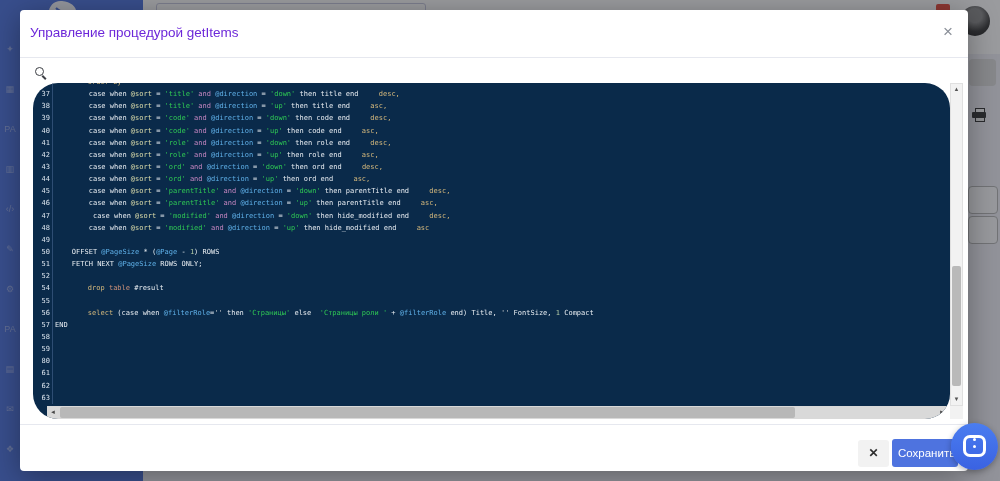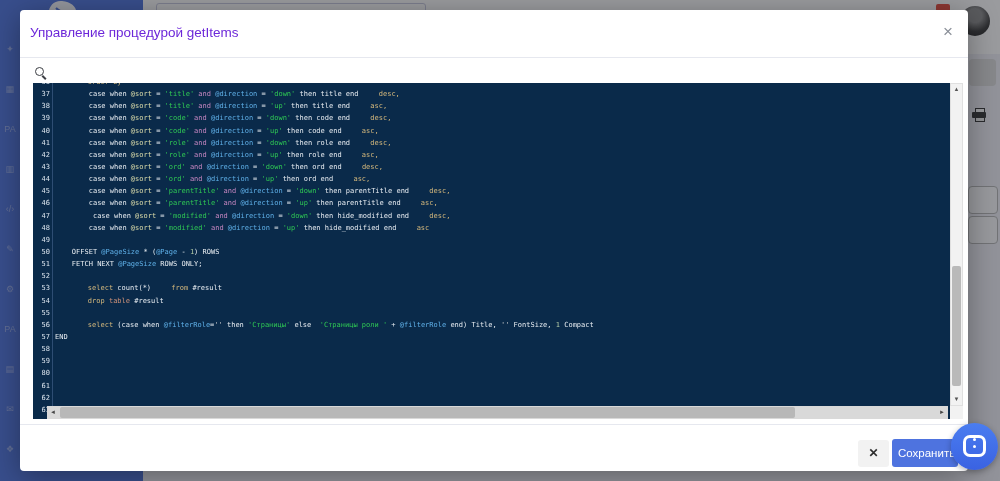--- a/index.html
+++ b/index.html
@@ -32,21 +32,21 @@
     box-shadow:0 6px 30px rgba(0,0,0,.35);z-index:20;}
   .m-header{position:absolute;left:0;top:0;right:0;height:47px;border-bottom:1px solid #e6e8ef;}
   .m-title{position:absolute;left:10px;top:15px;font-size:13.5px;color:#6d28d9;}
   .m-close{position:absolute;right:10px;top:12px;width:20px;height:20px;text-align:center;line-height:20px;
     font-size:17px;color:#8a8f98;cursor:pointer;background:none;border:none;padding:0;}
   .search-ico{position:absolute;left:14px;top:56px;width:14px;height:14px;cursor:pointer;}
   .search-ico i{position:absolute;left:1px;top:1px;width:7px;height:7px;border:1.6px solid #3c3f44;border-radius:50%;}
   .search-ico b{position:absolute;left:9px;top:9px;width:5px;height:1.8px;background:#3c3f44;transform:rotate(45deg);transform-origin:0 0;}
   
   .editor{position:absolute;left:13px;top:73px;width:930px;height:336px;}
-  .code-pane{position:absolute;left:0;top:0;width:917px;height:336px;background:#0a2a4a;overflow:hidden;}
+  .code-pane{position:absolute;left:0;top:0;width:917px;height:336px;background:#0a2a4a;overflow:hidden;border-radius:25px;}
   .code-inner{margin-top:-7px;}
   .cl{display:flex;height:12.15px;line-height:12.15px;font-family:"DejaVu Sans Mono", monospace;font-size:7px;white-space:pre;}
   .g{flex:0 0 17px;text-align:right;padding-right:2px;color:#dbe4ee;border-right:1px solid #2e4d73;}
   .ct{padding-left:2px;}
   .tk-pl{color:#e8edf2;} .tk-kw{color:#d7ba7d;padding-left:16px;} .tk-st{color:#2fca54;} .tk-an{color:#c586c0;}
   .tk-vb{color:#5fb0e8;} .tk-vy{color:#dcdcaa;} .tk-nu{color:#b5cea8;} .tk-tb{color:#ce9178;text-align:center;} .tk-qq{color:#d4d4d4;}
   
   .vscroll{position:absolute;left:917px;top:0;width:13px;height:323px;background:#f2f2f2;border:1px solid #e0e0e0;box-sizing:border-box;}
   .vs-up,.vs-down{position:absolute;left:0;width:11px;height:11px;text-align:center;font-size:6px;color:#555;line-height:11px;cursor:pointer;}
   .vs-up{top:0;} .vs-down{bottom:0;}
@@ -133,21 +133,20 @@
           <div class="cl"><span class="g">43</span><span class="ct"><span class="tk-pl">        case when </span><span class="tk-vy">@sort</span><span class="tk-pl"> = </span><span class="tk-st">'ord'</span><span class="tk-an"> and </span><span class="tk-vb">@direction</span><span class="tk-pl"> = </span><span class="tk-st">'down'</span><span class="tk-pl"> then ord end </span><span class="tk-kw">desc,</span></span></div>
           <div class="cl"><span class="g">44</span><span class="ct"><span class="tk-pl">        case when </span><span class="tk-vy">@sort</span><span class="tk-pl"> = </span><span class="tk-st">'ord'</span><span class="tk-an"> and </span><span class="tk-vb">@direction</span><span class="tk-pl"> = </span><span class="tk-st">'up'</span><span class="tk-pl"> then ord end </span><span class="tk-kw">asc,</span></span></div>
           <div class="cl"><span class="g">45</span><span class="ct"><span class="tk-pl">        case when </span><span class="tk-vy">@sort</span><span class="tk-pl"> = </span><span class="tk-st">'parentTitle'</span><span class="tk-an"> and </span><span class="tk-vb">@direction</span><span class="tk-pl"> = </span><span class="tk-st">'down'</span><span class="tk-pl"> then parentTitle end </span><span class="tk-kw">desc,</span></span></div>
           <div class="cl"><span class="g">46</span><span class="ct"><span class="tk-pl">        case when </span><span class="tk-vy">@sort</span><span class="tk-pl"> = </span><span class="tk-st">'parentTitle'</span><span class="tk-an"> and </span><span class="tk-vb">@direction</span><span class="tk-pl"> = </span><span class="tk-st">'up'</span><span class="tk-pl"> then parentTitle end </span><span class="tk-kw">asc,</span></span></div>
           <div class="cl"><span class="g">47</span><span class="ct"><span class="tk-pl">         case when </span><span class="tk-vy">@sort</span><span class="tk-pl"> = </span><span class="tk-st">'modified'</span><span class="tk-an"> and </span><span class="tk-vb">@direction</span><span class="tk-pl"> = </span><span class="tk-st">'down'</span><span class="tk-pl"> then hide_modified end </span><span class="tk-kw">desc,</span></span></div>
           <div class="cl"><span class="g">48</span><span class="ct"><span class="tk-pl">        case when </span><span class="tk-vy">@sort</span><span class="tk-pl"> = </span><span class="tk-st">'modified'</span><span class="tk-an"> and </span><span class="tk-vb">@direction</span><span class="tk-pl"> = </span><span class="tk-st">'up'</span><span class="tk-pl"> then hide_modified end </span><span class="tk-kw">asc</span></span></div>
           <div class="cl"><span class="g">49</span><span class="ct"></span></div>
           <div class="cl"><span class="g">50</span><span class="ct"><span class="tk-pl">    OFFSET </span><span class="tk-vb">@PageSize</span><span class="tk-pl"> * (</span><span class="tk-vb">@Page</span><span class="tk-pl"> - </span><span class="tk-nu">1</span><span class="tk-pl">) ROWS</span></span></div>
           <div class="cl"><span class="g">51</span><span class="ct"><span class="tk-pl">    FETCH NEXT </span><span class="tk-vb">@PageSize</span><span class="tk-pl"> ROWS ONLY;</span></span></div>
           <div class="cl"><span class="g">52</span><span class="ct"></span></div>
-          <div class="cl"><span class="g">53</span><span class="ct"><span class="tk-kw">    select</span><span class="tk-pl"> count(*) </span><span class="tk-kw">from</span><span class="tk-pl"> #result</span></span></div>
           <div class="cl"><span class="g">54</span><span class="ct"><span class="tk-kw">    drop </span><span class="tk-tb">table</span><span class="tk-pl"> #result</span></span></div>
           <div class="cl"><span class="g">55</span><span class="ct"></span></div>
           <div class="cl"><span class="g">56</span><span class="ct"><span class="tk-kw">    select</span><span class="tk-pl"> (case when </span><span class="tk-vb">@filterRole</span><span class="tk-pl">=</span><span class="tk-qq">''</span><span class="tk-pl"> then </span><span class="tk-st">'Страницы'</span><span class="tk-pl"> else  </span><span class="tk-st">'Страницы роли '</span><span class="tk-pl"> + </span><span class="tk-vb">@filterRole</span><span class="tk-pl"> end) Title, </span><span class="tk-qq">''</span><span class="tk-pl"> FontSize, </span><span class="tk-nu">1</span><span class="tk-pl"> Compact</span></span></div>
           <div class="cl"><span class="g">57</span><span class="ct"><span class="tk-pl">END</span></span></div>
           <div class="cl"><span class="g">58</span><span class="ct"></span></div>
           <div class="cl"><span class="g">59</span><span class="ct"></span></div>
           <div class="cl"><span class="g">80</span><span class="ct"></span></div>
           <div class="cl"><span class="g">61</span><span class="ct"></span></div>
           <div class="cl"><span class="g">62</span><span class="ct"></span></div>
           <div class="cl"><span class="g">63</span><span class="ct"></span></div>

